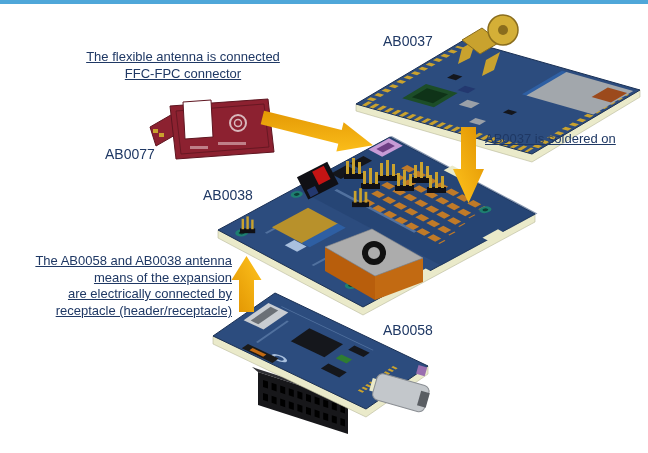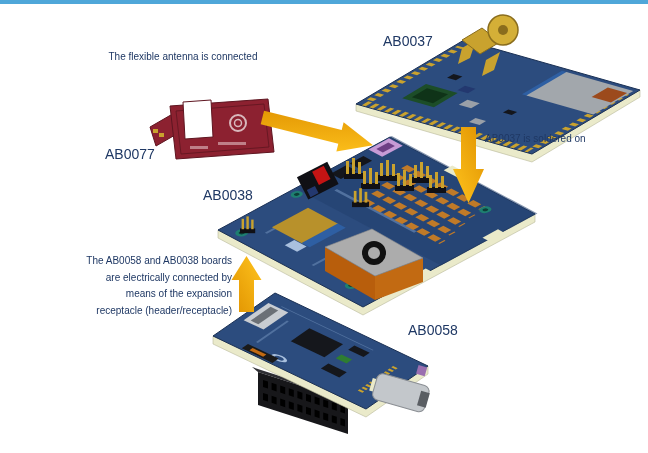--- a/index.html
+++ b/index.html
@@ -1,29 +1,29 @@
 <!DOCTYPE html>
 <html style="--top_bar: #4FA7D9; --label_text: #1F3864; --arrow_start: #E09200; --arrow_end: #FFC41E; --pcb_blue: #2C4C7E; --pcb_dark: #22406E; --pcb_edge: #EAEACA; --gold: #C9A22E; --pad_orange: #C07A28; --flex_red: #8C2130; --patch_orange: #C26A12; --patch_gray: #ACACAC;"><head>
 <meta charset="utf-8">
 <style>
   html,body{margin:0;padding:0;background:#fff;}
   .stage{position:relative;width:648px;height:453px;background:#fff;overflow:hidden;
          font-family:"Liberation Sans",sans-serif;}
   .topbar{position:absolute;left:0;top:0;width:648px;height:4px;background:var(--top_bar,#4FA7D9);}
   .scene{position:absolute;left:0;top:0;}
   .lbl{position:absolute;color:var(--label_text,#1F3864);font-size:14px;white-space:nowrap;}
-  .annot{position:absolute;color:var(--label_text,#1F3864);font-size:10px;line-height:16.5px;}
+  .annot{position:absolute;color:var(--label_text,#1F3864);font-size:13px;line-height:16.5px;text-decoration:underline;}
   .annot div{white-space:nowrap;}
   #annot-flex{left:58px;top:48px;width:250px;text-align:center;line-height:17px;}
   #annot-solder{left:485px;top:131px;text-align:center;}
   #annot-expansion{left:2px;top:253px;width:230px;text-align:right;}
   #lbl-ab0037{left:383px;top:33px;}
   #lbl-ab0077{left:105px;top:146px;}
   #lbl-ab0038{left:203px;top:187px;}
-  #lbl-ab0058{left:408px;top:322px;}
+  #lbl-ab0058{left:383px;top:322px;}
   .goldpin{fill:var(--gold,#C9A22E);}
   .pinbase{fill:#101015;}
 </style>
 </head>
 <body>
 
 <div class="stage">
   <div class="topbar"></div>
 
   <svg class="scene" width="648" height="453" viewBox="0 0 648 453">
@@ -228,30 +228,31 @@
     <g transform="translate(476,127) rotate(90)">
       <polygon points="0,0 42,0 42,-8 76,7.5 42,23 42,15 0,15" fill="url(#arrowGrad)"></polygon>
     </g>
     <g transform="translate(239,312) rotate(-90)">
       <polygon points="0,0 32,0 32,-7.5 56,7.5 32,22.5 32,15 0,15" fill="url(#arrowGrad)"></polygon>
     </g>
   </svg>
 
   <div class="annot" id="annot-flex">
     <div>The flexible antenna is connected</div>
+    <div>FFC-FPC connector</div>
   </div>
 
   <div class="annot" id="annot-solder">
     <div>AB0037 is soldered on</div>
   </div>
 
   <div class="annot" id="annot-expansion">
-    <div>The AB0058 and AB0038 boards</div>
+    <div>The AB0058 and AB0038 antenna</div>
+    <div>means of the expansion</div>
     <div>are electrically connected by</div>
-    <div>means of the expansion</div>
     <div>receptacle (header/receptacle)</div>
   </div>
 
   <div class="lbl" id="lbl-ab0037">AB0037</div>
   <div class="lbl" id="lbl-ab0077">AB0077</div>
   <div class="lbl" id="lbl-ab0038">AB0038</div>
   <div class="lbl" id="lbl-ab0058">AB0058</div>
 </div>
 
 </body></html>

